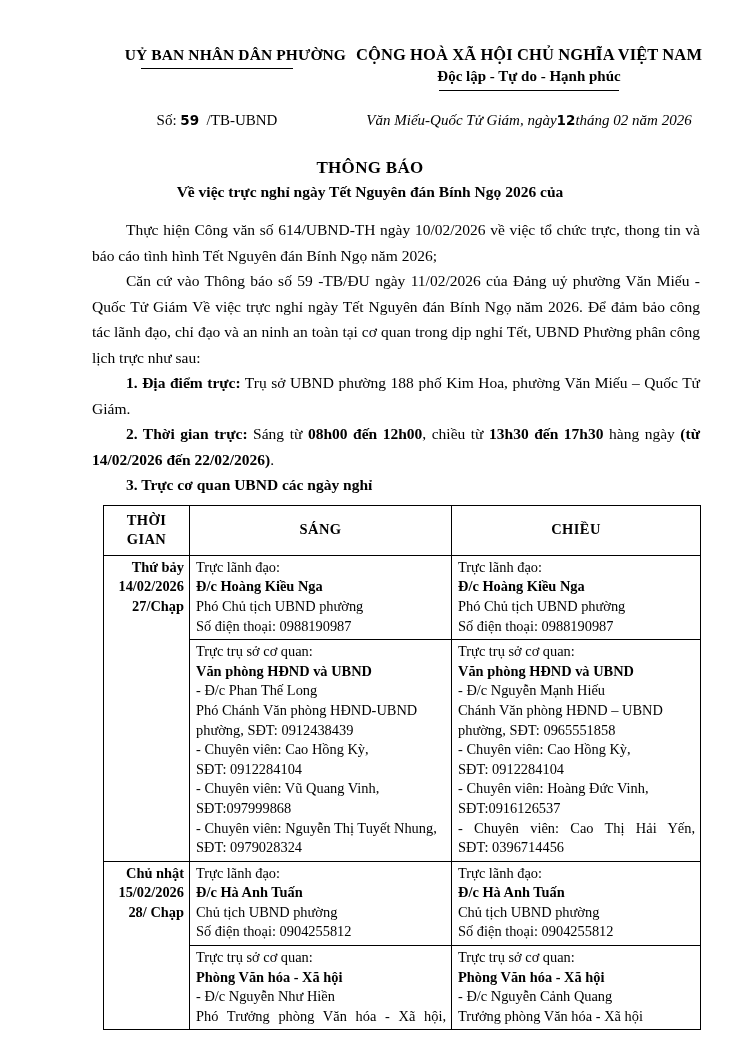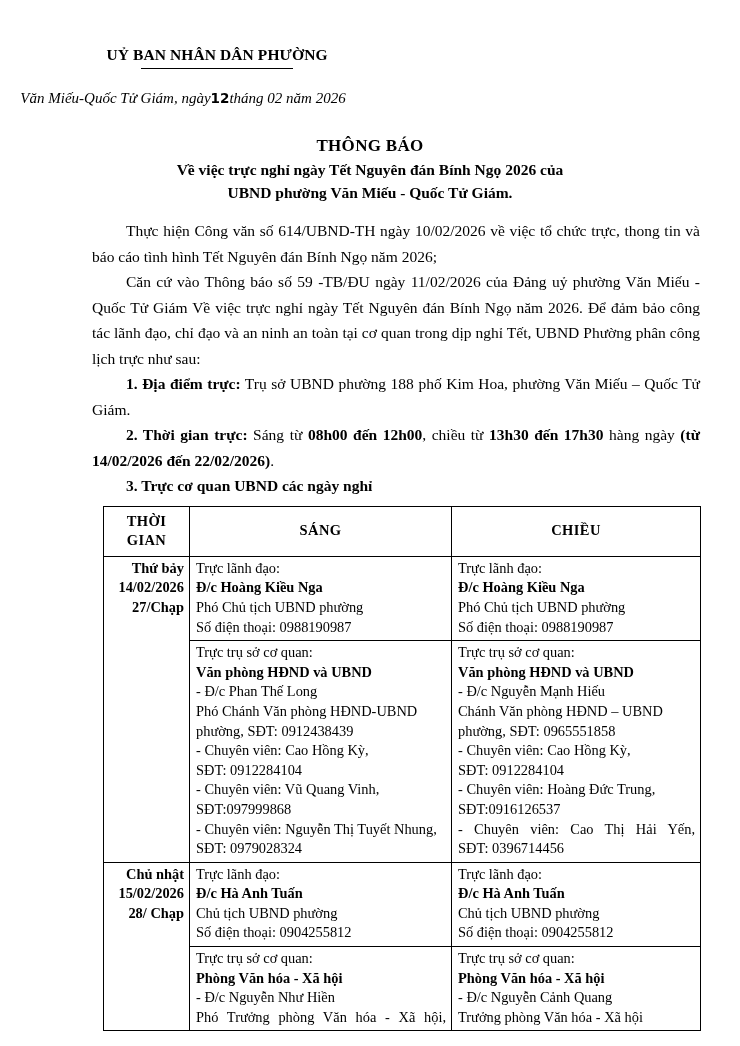--- a/index.html
+++ b/index.html
@@ -40,20 +40,21 @@
     width: 350px;
     margin-left: 8px;
     text-align: center;
   }
   .org-line {
     font-weight: bold;
     font-size: 15.5px;
     line-height: 21px;
     letter-spacing: 0.1px;
     white-space: nowrap;
+    text-align: right;
   }
   .nation-line {
     font-weight: bold;
     font-size: 16.5px;
     line-height: 21px;
     letter-spacing: 0.1px;
     white-space: nowrap;
   }
   .motto-line {
     font-weight: bold;
@@ -186,30 +187,35 @@
 </head>
 <body>
 
 <div class="page">
 
   <div class="doc-header">
     <div class="hdr-left">
       <div class="org-line">UỶ BAN NHÂN DÂN PHƯỜNG</div>
       <div class="rule-left"></div>
     </div>
+    <div class="hdr-right">
+      <div class="nation-line">CỘNG HOÀ XÃ HỘI CHỦ NGHĨA VIỆT NAM</div>
+      <div class="motto-line">Độc lập - Tự do - Hạnh phúc</div>
+      <div class="rule-right"></div>
+    </div>
   </div>
 
   <div class="numline">
+    <div class="num-left"><span>Số:</span>&nbsp;<span class="num-strong">59</span>&nbsp;&nbsp;<span>/TB-UBND</span></div>
     <div class="num-right"><span>Văn Miếu-Quốc Tử Giám, ngày</span><span class="num-strong">12</span><span>tháng 02 năm 2026</span></div>
   </div>
 
   <div class="title-block">
     <div class="title-main">THÔNG BÁO</div>
     <div class="title-sub">Về việc trực nghỉ ngày Tết Nguyên đán Bính Ngọ 2026 của</div>
-    <div class="title-sub">UBND phường Văn Miếu - Quốc Tử Giám.</div>
   </div>
 
   <div class="body-block">
     <p class="para">Thực hiện Công văn số 614/UBND-TH ngày 10/02/2026 về việc tổ chức trực, thong tin và báo cáo tình hình Tết Nguyên đán Bính Ngọ năm 2026;</p>
     <p class="para">Căn cứ vào Thông báo số 59 -TB/ĐU ngày 11/02/2026 của Đảng uỷ phường Văn Miếu - Quốc Tử Giám Về việc trực nghỉ ngày Tết Nguyên đán Bính Ngọ năm 2026. Để đảm bảo công tác lãnh đạo, chỉ đạo và an ninh an toàn tại cơ quan trong dịp nghỉ Tết, UBND Phường phân công lịch trực như sau:</p>
 
     <p class="para"><span class="b">1. Địa điểm trực:</span><span> Trụ sở UBND phường 188 phố Kim Hoa, phường Văn Miếu – Quốc Tử Giám.</span></p>
 
     <p class="para"><span class="b">2. Thời gian trực:</span><span> Sáng từ </span><span class="b">08h00 đến 12h00</span><span>, chiều từ </span><span class="b">13h30 đến 17h30</span><span> hàng ngày </span><span class="b">(từ 14/02/2026 đến 22/02/2026)</span><span>.</span></p>
 
@@ -269,21 +275,21 @@
             <span class="ln">SĐT: 0979028324</span>
           </td>
           <td class="shift">
             <span class="ln">Trực trụ sở cơ quan:</span>
             <span class="ln nm">Văn phòng HĐND và UBND</span>
             <span class="ln">- Đ/c Nguyễn Mạnh Hiếu</span>
             <span class="ln">Chánh Văn phòng HĐND – UBND</span>
             <span class="ln">phường, SĐT: 0965551858</span>
             <span class="ln">- Chuyên viên: Cao Hồng Kỳ,</span>
             <span class="ln">SĐT: 0912284104</span>
-            <span class="ln">- Chuyên viên: Hoàng Đức Trung,</span>
+            <span class="ln">- Chuyên viên: Hoàng Đức Vinh,</span>
             <span class="ln">SĐT:0916126537</span>
             <span class="ln just">- Chuyên viên: Cao Thị Hải Yến,</span>
             <span class="ln">SĐT: 0396714456</span>
           </td>
         </tr>
 
         <tr>
           <td class="timecell" rowspan="2">
             <span class="ln">Chủ nhật</span>
             <span class="ln">15/02/2026</span>

